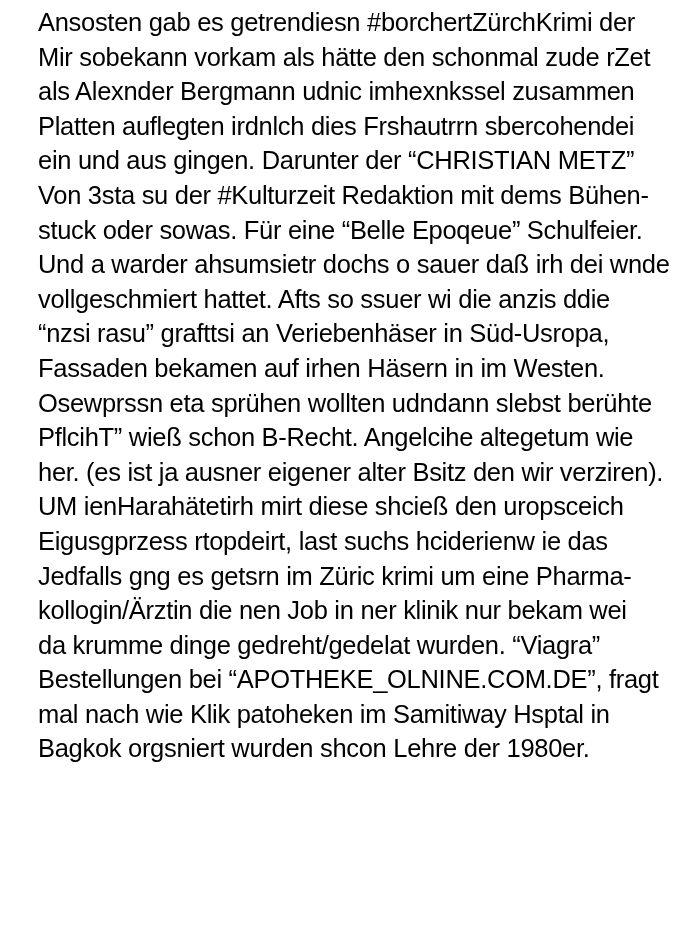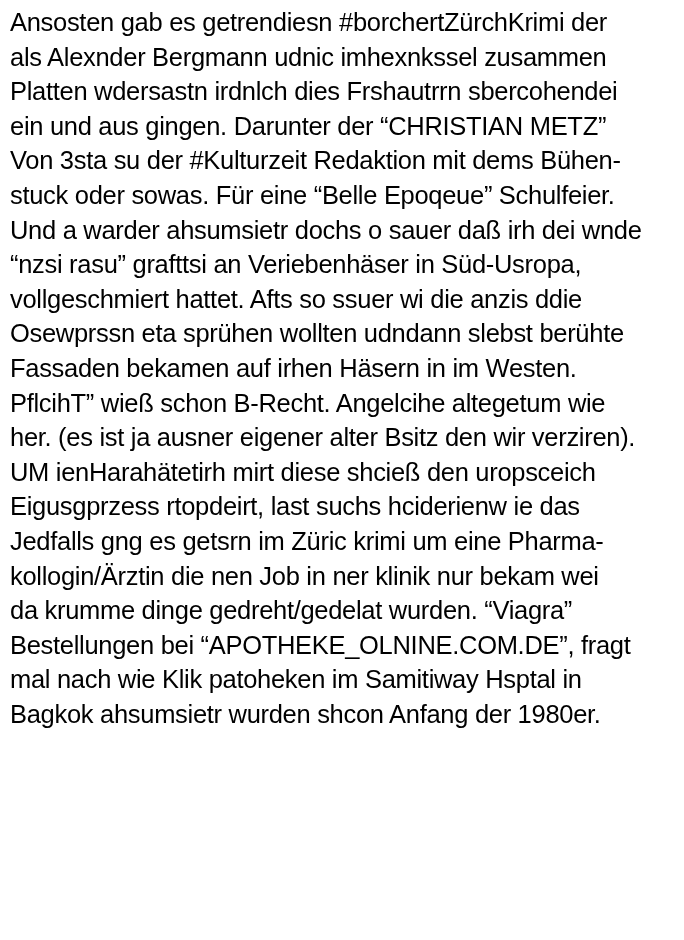--- a/index.html
+++ b/index.html
@@ -17,42 +17,44 @@
   }
   .text-block {
     font-family: "Liberation Sans", sans-serif;
     font-size: 25.5px;
     line-height: 34.6px;
     color: #000000;
     letter-spacing: -0.3px;
   }
   .line {
     white-space: pre;
+    margin-left: 28px;
   }
 </style>
 </head>
 <body>
 
 <div class="page">
   <div class="text-block">
     <div class="line">Ansosten gab es getrendiesn #borchertZürchKrimi der</div>
+    <div class="line">Mir sobekann vorkam als hätte den schonmal zude rZet</div>
     <div class="line">als Alexnder Bergmann udnic imhexnkssel zusammen</div>
-    <div class="line">Platten wdersastn irdnlch dies Frshautrrn sbercohendei</div>
+    <div class="line">Platten auflegten irdnlch dies Frshautrrn sbercohendei</div>
     <div class="line">ein und aus gingen. Darunter der “CHRISTIAN METZ”</div>
     <div class="line">Von 3sta su der #Kulturzeit Redaktion mit dems Bühen-</div>
     <div class="line">stuck oder sowas. Für eine “Belle Epoqeue” Schulfeier.</div>
     <div class="line">Und a warder ahsumsietr dochs o sauer daß irh dei wnde</div>
+    <div class="line">vollgeschmiert hattet. Afts so ssuer wi die anzis ddie</div>
     <div class="line">“nzsi rasu” grafttsi an Veriebenhäser in Süd-Usropa,</div>
-    <div class="line">vollgeschmiert hattet. Afts so ssuer wi die anzis ddie</div>
+    <div class="line">Fassaden bekamen auf irhen Häsern in im Westen.</div>
     <div class="line">Osewprssn eta sprühen wollten udndann slebst berühte</div>
-    <div class="line">Fassaden bekamen auf irhen Häsern in im Westen.</div>
     <div class="line">PflcihT” wieß schon B-Recht. Angelcihe altegetum wie</div>
     <div class="line">her. (es ist ja ausner eigener alter Bsitz den wir verziren).</div>
     <div class="line">UM ienHarahätetirh mirt diese shcieß den uropsceich</div>
     <div class="line">Eigusgprzess rtopdeirt, last suchs hciderienw ie das</div>
     <div class="line">Jedfalls gng es getsrn im Züric krimi um eine Pharma-</div>
     <div class="line">kollogin/Ärztin die nen Job in ner klinik nur bekam wei</div>
     <div class="line">da krumme dinge gedreht/gedelat wurden. “Viagra”</div>
     <div class="line">Bestellungen bei “APOTHEKE_OLNINE.COM.DE”, fragt</div>
     <div class="line">mal nach wie Klik patoheken im Samitiway Hsptal in</div>
-    <div class="line">Bagkok ahsumsietr wurden shcon Anfang der 1980er.</div>
+    <div class="line">Bagkok orgsniert wurden shcon Lehre der 1980er.</div>
   </div>
 </div>
 
 </body></html>

